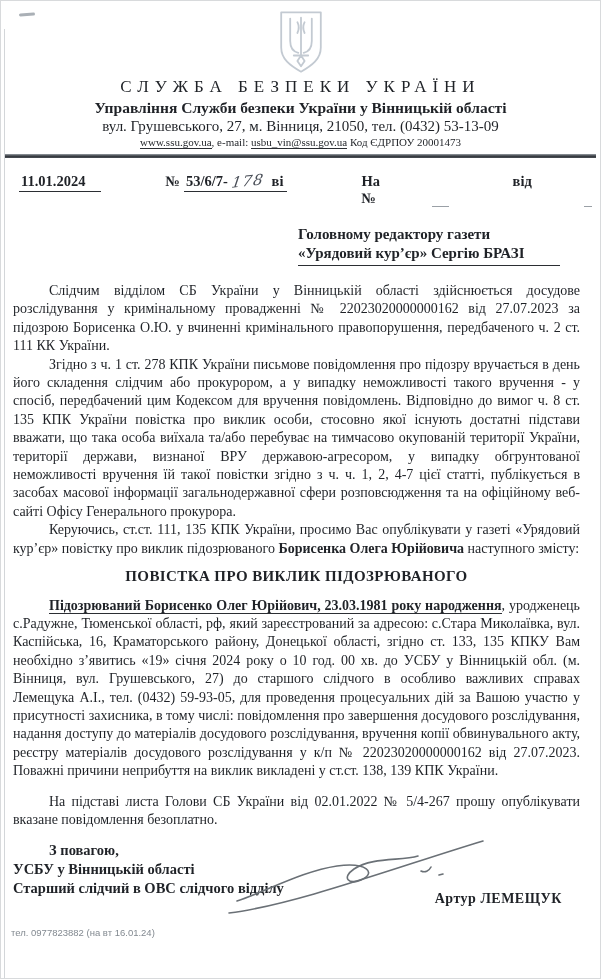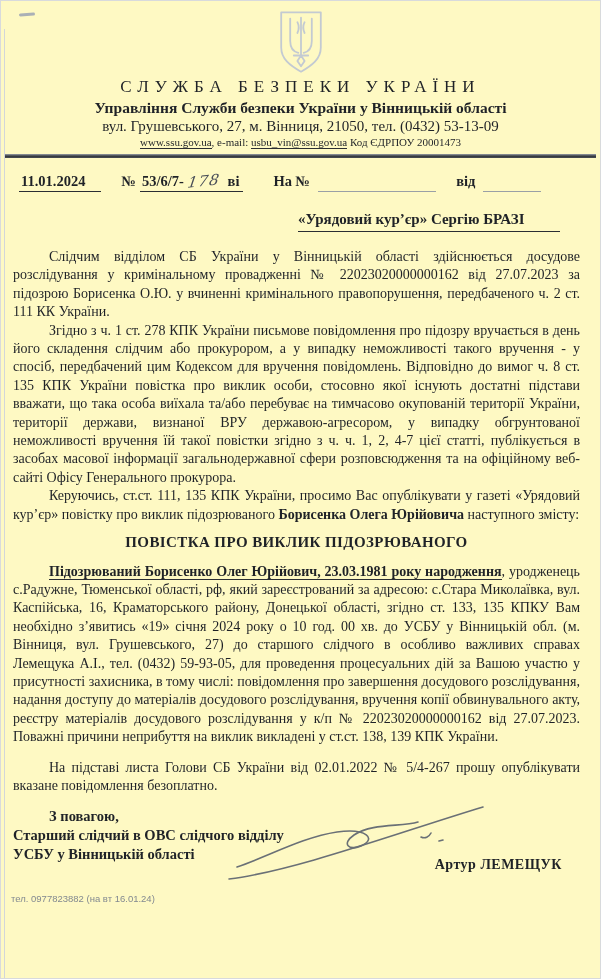--- a/index.html
+++ b/index.html
@@ -1,41 +1,41 @@
 <!DOCTYPE html>
 <html lang="uk"><head>
 <meta charset="utf-8">
 <style>
   html,body{margin:0;padding:0;background:#e8e8e8;}
   .page{
     position:relative;
     width:601px;height:979px;
     margin:0 auto;
-    background:#fef9c3;
+    background:#ffffff;
     overflow:hidden;
     font-family:"Liberation Serif","DejaVu Serif",serif;
     color:#1f2227;
     box-sizing:border-box;
     border:1px solid #d8dadc;
   }
   .scan-edge{position:absolute;left:3px;top:28px;bottom:0;width:1px;background:#d3d6d9;}
   .scan-dash{position:absolute;left:18px;top:12px;width:16px;height:3px;background:#aab0b6;transform:rotate(-4deg);border-radius:2px;}
 
   
   .letterhead{text-align:center;padding-top:8px;}
   .emblem{display:block;margin:0 auto 2px auto;}
   .org-name{font-size:17px;letter-spacing:6px;margin-top:2px;}
   .dept{font-size:15.5px;font-weight:bold;margin-top:2px;}
   .addr{font-size:15px;margin-top:1px;}
   .contacts{font-size:11px;margin-top:1px;}
   .u{border-bottom:1px solid #2b2e33;padding-bottom:0px;}
   .head-rule{height:4px;margin:6px 4px 0 4px;background:linear-gradient(#9aa0a6,#33373d 55%,#4a4e55);}
 
   
-  .ref-row{display:flex;align-items:baseline;font-size:14.5px;font-weight:bold;margin:14px 8px 0 18px;}
+  .ref-row{display:flex;align-items:baseline;font-size:14.5px;font-weight:bold;margin:14px 8px 0 18px;gap:44px;}
   .ref-date{border-bottom:1.5px solid #2b2e33;padding:0 16px 1px 2px;}
   .ref-no-group{margin-left:20px;display:flex;align-items:baseline;}
   .ref-no-sign{margin-right:4px;}
   .ref-no-line{border-bottom:1.5px solid #2b2e33;padding:0 4px 1px 2px;display:flex;align-items:baseline;}
   .handwritten{
     font-family:"DejaVu Serif",serif;font-style:italic;font-weight:normal;
     color:#4a4f58;font-size:15px;transform:skewX(-14deg) rotate(-6deg);
     display:inline-block;margin:0 4px;letter-spacing:1px;
   }
   .ref-suffix{margin-left:4px;}
@@ -106,39 +106,40 @@
         <span class="ref-suffix">ві</span>
       </span>
     </span>
     <span class="ref-in">На №</span>
     <span class="blank blank1"></span>
     <span class="ref-from">від</span>
     <span class="blank blank2"></span>
   </div>
 
   <div class="addressee">
+    <div>Головному редактору газети</div>
     <div class="line2">«Урядовий кур’єр» Сергію БРАЗІ</div>
   </div>
 
   <div class="body-text">
     <p class="para">Слідчим відділом СБ України у Вінницькій області здійснюється досудове розслідування у кримінальному провадженні № 22023020000000162 від 27.07.2023 за підозрою Борисенка О.Ю. у вчиненні кримінального правопорушення, передбаченого ч. 2 ст. 111 КК України.</p>
     <p class="para">Згідно з ч. 1 ст. 278 КПК України письмове повідомлення про підозру вручається в день його складення слідчим або прокурором, а у випадку неможливості такого вручення - у спосіб, передбачений цим Кодексом для вручення повідомлень. Відповідно до вимог ч. 8 ст. 135 КПК України повістка про виклик особи, стосовно якої існують достатні підстави вважати, що така особа виїхала та/або перебуває на тимчасово окупованій території України, території держави, визнаної ВРУ державою-агресором, у випадку обгрунтованої неможливості вручення їй такої повістки згідно з ч. ч. 1, 2, 4-7 цієї статті, публікується в засобах масової інформації загальнодержавної сфери розповсюдження та на офіційному веб-сайті Офісу Генерального прокурора.</p>
     <p class="para"><span>Керуючись, ст.ст. 111, 135 КПК України, просимо Вас опублікувати у газеті «Урядовий кур’єр» повістку про виклик підозрюваного </span><span class="bold">Борисенка Олега Юрійовича</span><span> наступного змісту:</span></p>
 
     <p class="para summons-title">ПОВІСТКА ПРО ВИКЛИК ПІДОЗРЮВАНОГО</p>
 
     <p class="para"><span class="lead-underline">Підозрюваний Борисенко Олег Юрійович, 23.03.1981 року народження</span><span>, уродженець с.Радужне, Тюменської області, рф, який зареєстрований за адресою: с.Стара Миколаївка, вул. Каспійська, 16, Краматорського району, Донецької області, згідно ст. 133, 135 КПКУ Вам необхідно з’явитись «19» січня 2024 року о 10 год. 00 хв. до УСБУ у Вінницькій обл. (м. Вінниця, вул. Грушевського, 27) до старшого слідчого в особливо важливих справах Лемещука А.І., тел. (0432) 59-93-05, для проведення процесуальних дій за Вашою участю у присутності захисника, в тому числі: повідомлення про завершення досудового розслідування, надання доступу до матеріалів досудового розслідування, вручення копії обвинувального акту, реєстру матеріалів досудового розслідування у к/п № 22023020000000162 від 27.07.2023. Поважні причини неприбуття на виклик викладені у ст.ст. 138, 139 КПК України.</span></p>
 
     <p class="para p5">На підставі листа Голови СБ України від 02.01.2022 № 5/4-267 прошу опублікувати вказане повідомлення безоплатно.</p>
   </div>
 
   <div class="sig-block">
     <div class="sig-closing">З повагою,</div>
+    <div>УСБУ у Вінницькій області</div>
     <div>Старший слідчий в ОВС слідчого відділу</div>
-    <div>УСБУ у Вінницькій області</div>
     <svg class="sig-scribble" width="270" height="92" viewBox="0 0 270 92" fill="none" stroke="#6a7076" stroke-width="1.6" stroke-linecap="round">
       <path d="M12 66 C42 56 78 36 112 31 C142 27 152 38 136 45 C124 50 116 43 129 34 C147 22 176 26 193 21"></path>
       <path d="M4 78 C70 70 178 30 258 6"></path>
       <path d="M196 36 c4 2 8 0 10 -4"></path>
       <path d="M214 40 l4 -1"></path>
     </svg>
     <div class="sig-name">Артур ЛЕМЕЩУК</div>
   </div>
 
   <div class="executor">

